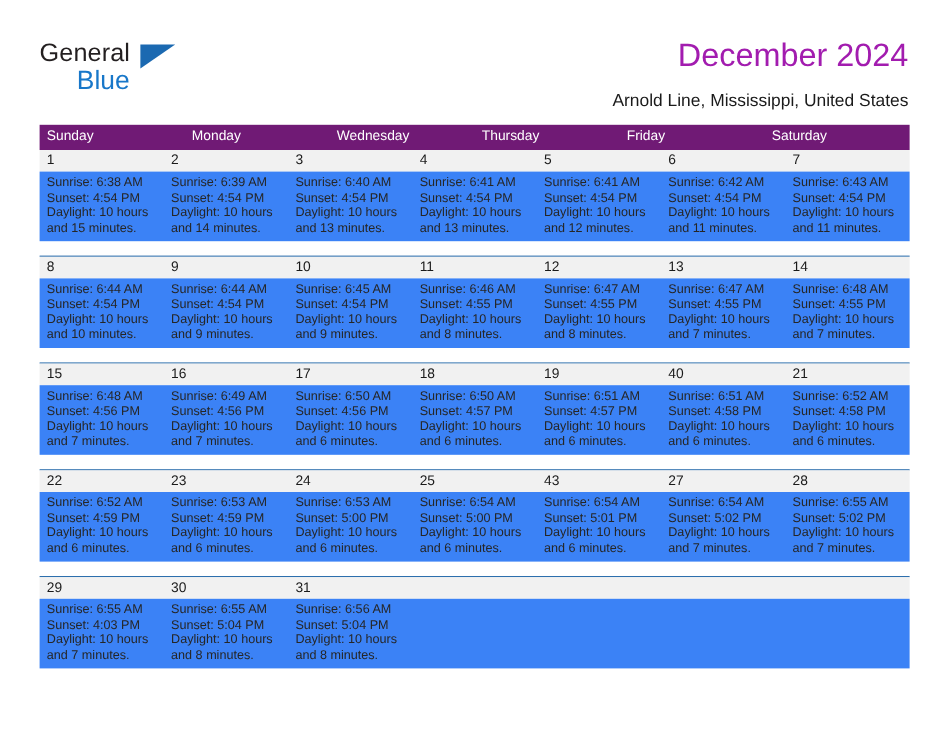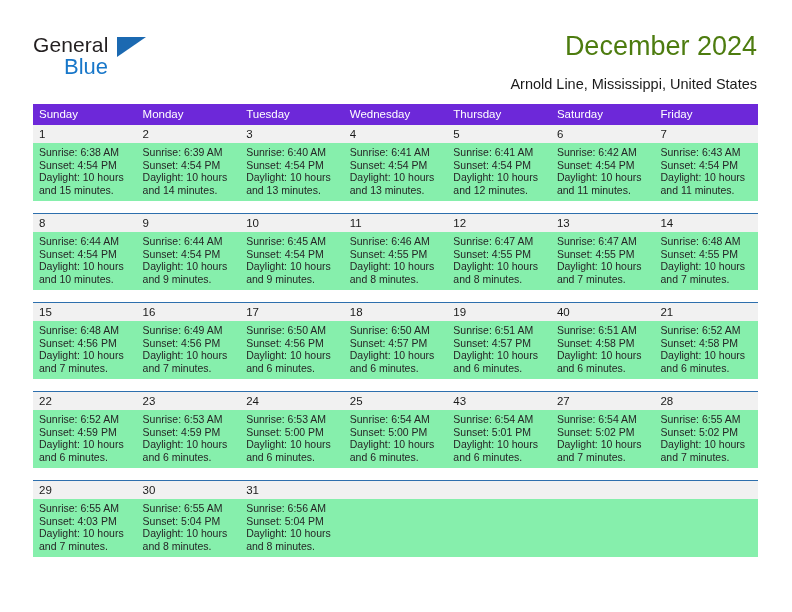--- a/index.html
+++ b/index.html
@@ -63,21 +63,21 @@
     font-size: 22px;
     color: #1877c9;
     font-family: Liberation Sans, sans-serif;
   }
 
   .title {
     position: absolute;
     right: 35px;
     top: 31px;
     font-size: 27px;
-    color: #4d7c0f;
+    color: #a21caf;
     text-align: left;
     white-space: nowrap;
     font-weight: normal;
   }
   .subtitle {
     position: absolute;
     right: 35px;
     top: 76px;
     font-size: 14.5px;
     color: #1a1a1a;
@@ -89,21 +89,21 @@
   
   .calendar {
     position: absolute;
     left: 33px;
     top: 104px;
     width: 725px;
   }
 
   .weekdays {
     display: flex;
-    background: #6d28d9;
+    background: #701a75;
     height: 21px;
     align-items: center;
   }
   .weekday {
     flex: 1 1 0;
     color: #ffffff;
     font-size: 11.5px;
     line-height: 21px;
     padding-left: 6px;
     box-sizing: border-box;
@@ -122,21 +122,21 @@
     border-top: 1.6px solid #2d6fad;
   }
 
   .week-daynums {
     display: flex;
     background: #f1f1f1;
     height: 18px;
   }
   .week-body {
     display: flex;
-    background: #86efac;
+    background: #3b82f6;
     height: 58px;
   }
 
   .daynum-cell {
     flex: 1 1 0;
     box-sizing: border-box;
     padding-left: 6px;
     font-size: 11.5px;
     line-height: 18px;
     color: #1a1a1a;
@@ -170,25 +170,24 @@
     <div class="title">December 2024</div>
     <div class="subtitle">Arnold Line, Mississippi, United States</div>
 
   </div>
 
   <div class="calendar">
 
     <div class="weekdays">
       <div class="weekday">Sunday</div>
       <div class="weekday">Monday</div>
-      <div class="weekday">Tuesday</div>
       <div class="weekday">Wednesday</div>
       <div class="weekday">Thursday</div>
+      <div class="weekday">Friday</div>
       <div class="weekday">Saturday</div>
-      <div class="weekday">Friday</div>
     </div>
 
     <div class="week">
       <div class="week-daynums">
         <div class="daynum-cell">1</div>
         <div class="daynum-cell">2</div>
         <div class="daynum-cell">3</div>
         <div class="daynum-cell">4</div>
         <div class="daynum-cell">5</div>
         <div class="daynum-cell">6</div>

